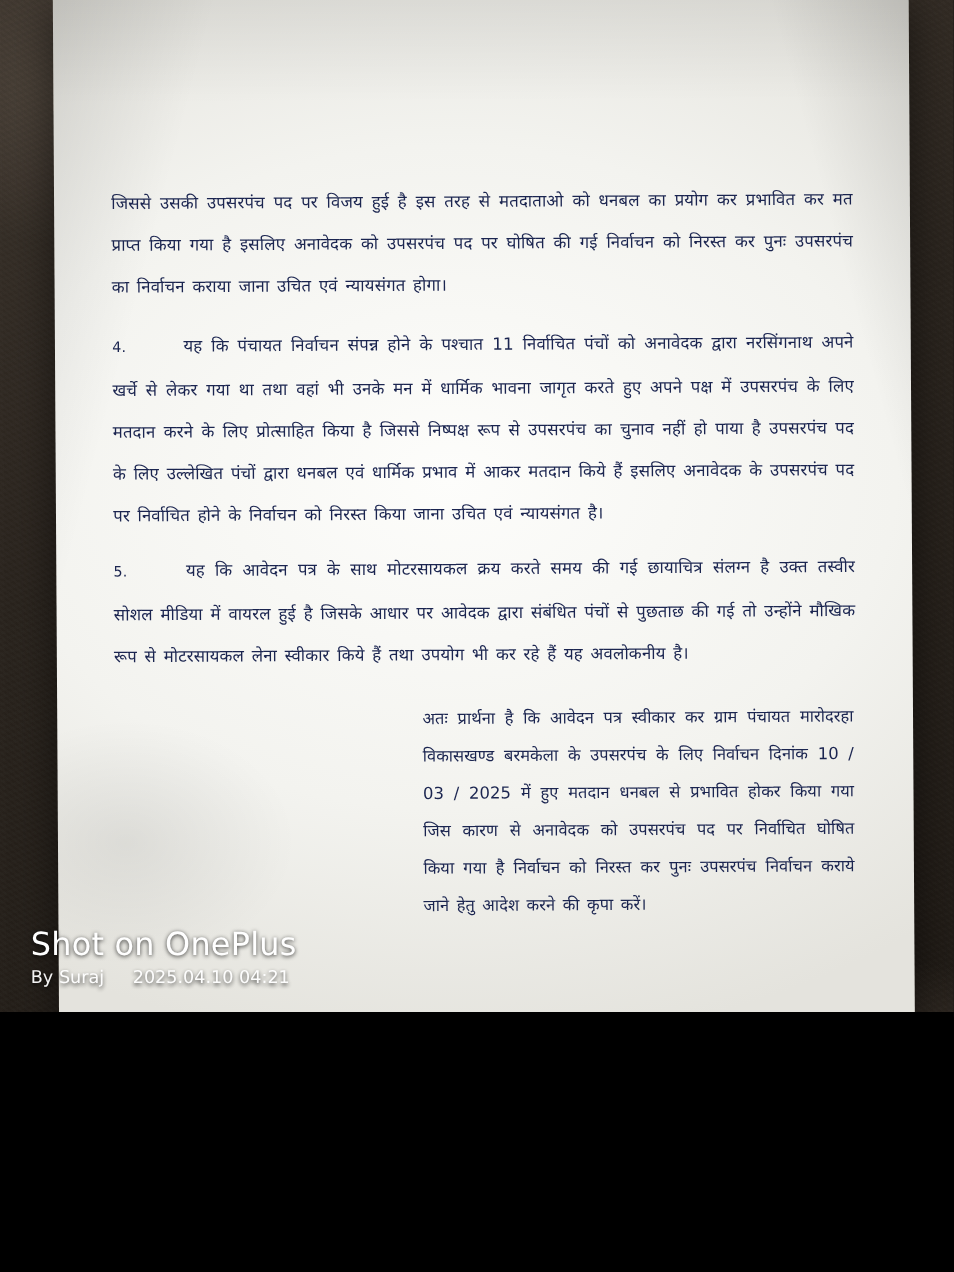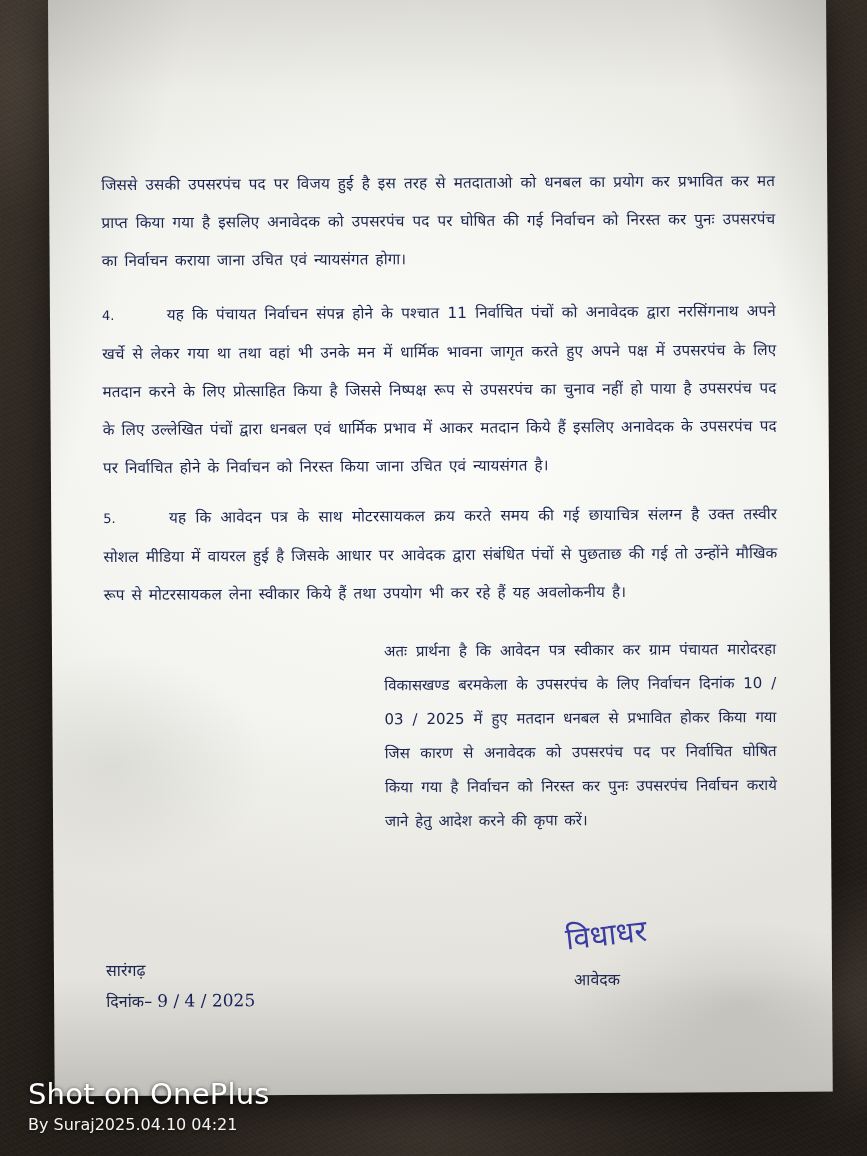--- a/index.html
+++ b/index.html
@@ -9,21 +9,21 @@
   }
   body {
     width: 867px;
     height: 1156px;
     font-family: "Liberation Sans", sans-serif;
     overflow: hidden;
   }
   #photo {
     position: relative;
     width: 867px;
-    height: 1156px;
+    height: 920px;
     background: #2a2622;
     overflow: hidden;
   }
   
   .bg-layer {
     position: absolute;
     inset: 0;
     background:
       radial-gradient(ellipse 300px 200px at 60px 80px, #4a4138 0%, rgba(74,65,56,0) 70%),
       radial-gradient(ellipse 260px 180px at 820px 1000px, #443b33 0%, rgba(68,59,51,0) 70%),
@@ -158,20 +158,21 @@
   .wm-title {
     font-family: "DejaVu Sans", sans-serif;
     font-size: 29px;
     font-weight: 400;
     letter-spacing: .2px;
     line-height: 34px;
   }
   .wm-sub {
     display: flex;
     align-items: baseline;
+    gap: 26px;
     font-family: "DejaVu Sans", sans-serif;
     font-size: 16px;
     opacity: .95;
     margin-top: 4px;
   }
 </style>
 </head>
 <body>
 
 <div id="photo">

